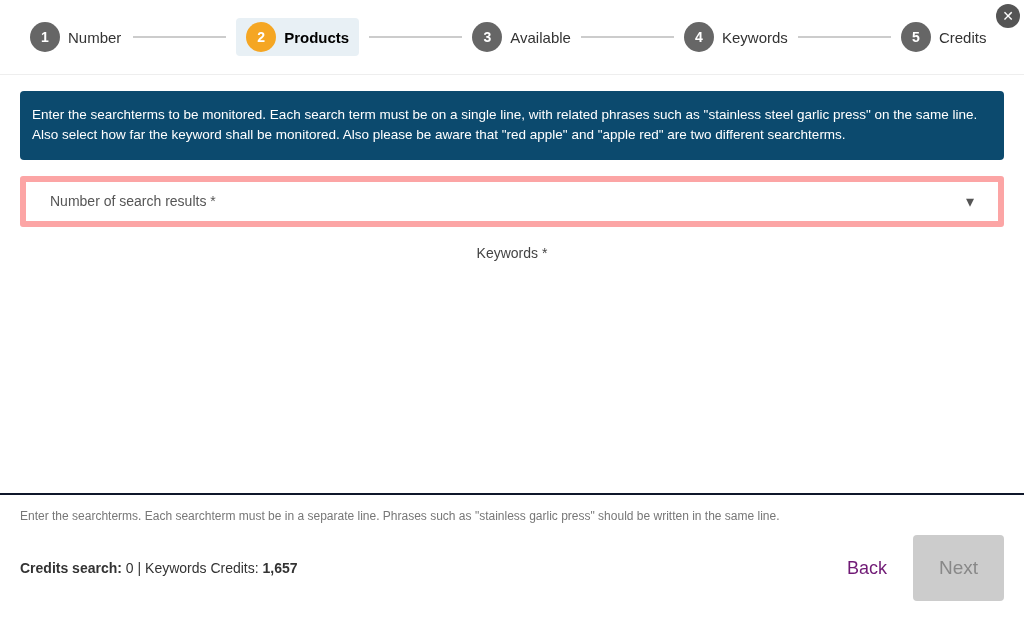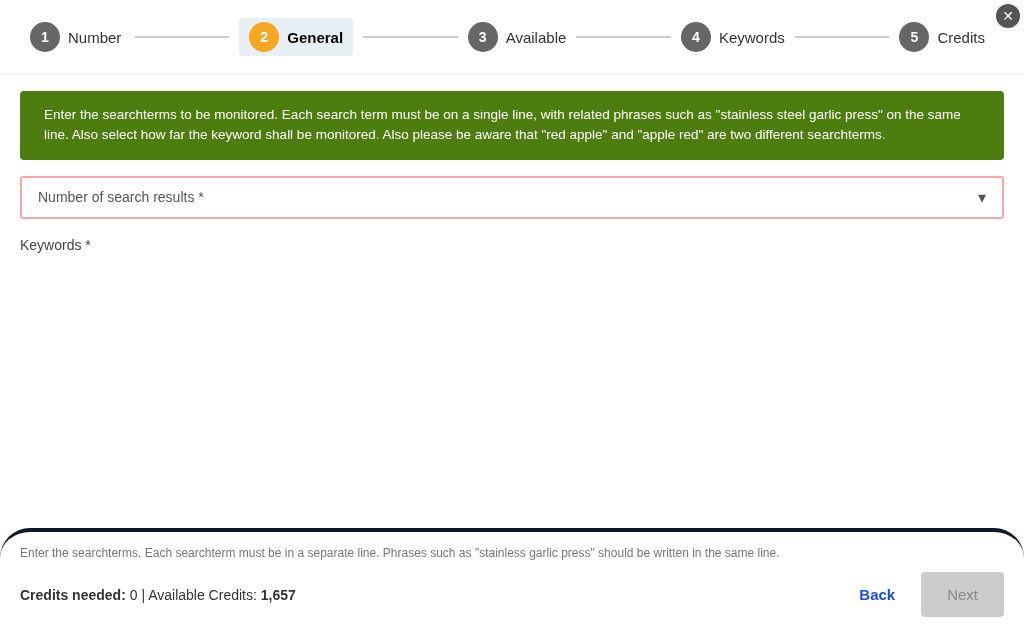--- a/index.html
+++ b/index.html
@@ -87,39 +87,39 @@
 
     .step-highlight {
       background: #e8f0f5;
       border-radius: 4px;
       padding: 4px 10px;
     }
 
     
     .info-banner {
       margin: 16px 20px;
-      background: #4d7c0f;
+      background: #0c4a6e;
       color: #fff;
       border-radius: 4px;
-      padding: 14px 24px;
+      padding: 14px 12px;
       font-size: 13.5px;
       line-height: 1.5;
     }
 
     
     .main-content {
       padding: 0 20px;
       margin-top: 16px;
     }
 
     
     .dropdown-field {
-      border: 2px solid #fca5a5;
+      border: 6px solid #fca5a5;
       border-radius: 3px;
-      padding: 10px 16px;
+      padding: 10px 24px;
       margin-bottom: 0;
       position: relative;
       cursor: pointer;
     }
 
     .dropdown-label {
       font-size: 14px;
       color: #555;
       display: flex;
       justify-content: space-between;
@@ -135,43 +135,43 @@
     .dropdown-arrow {
       font-size: 16px;
       color: #555;
     }
 
     
     .keywords-label {
       margin-top: 18px;
       font-size: 14px;
       color: #444;
+      text-align: center;
     }
 
     
     .keywords-area {
       width: 100%;
       height: 215px;
       border: none;
       outline: none;
       resize: none;
       font-size: 14px;
       color: #333;
       font-family: Arial, sans-serif;
     }
 
     
     .footer {
       position: absolute;
-      bottom: 0;
+      bottom: 16px;
       left: 0;
       right: 0;
-      border-top: 4px solid #0f172a;
+      border-top: 2px solid #0f172a;
       padding: 14px 20px;
-      border-radius: 30px;
     }
 
     .footer-hint {
       font-size: 12px;
       color: #777;
       margin-bottom: 12px;
     }
 
     .footer-bottom {
       display: flex;
@@ -190,35 +190,34 @@
 
     .footer-buttons {
       display: flex;
       gap: 10px;
       align-items: center;
     }
 
     .btn-back {
       background: transparent;
       border: none;
-      font-size: 15px;
-      color: #1d4ed8;
+      font-size: 18px;
+      color: #701a75;
       cursor: pointer;
       padding: 10px 16px;
-      font-weight: bold;
     }
 
     .btn-next {
       background: #ccc;
       border: none;
       border-radius: 4px;
-      font-size: 15px;
+      font-size: 19px;
       color: #888;
       cursor: pointer;
-      padding: 14px 26px;
+      padding: 22px 26px;
     }
   </style>
 </head>
 <body>
 
 <div class="close-btn">
   <span>✕</span>
 </div>
 
 <div class="stepper">
@@ -227,21 +226,21 @@
     <div class="step-circle inactive">1</div>
     <span class="step-label">Number</span>
   </div>
 
   <div class="step-connector"></div>
 
   <div class="step">
     <div class="step-highlight">
       <div style="display:flex;align-items:center;">
         <div class="step-circle active">2</div>
-        <span class="step-label active" style="margin-left:8px;">General</span>
+        <span class="step-label active" style="margin-left:8px;">Products</span>
       </div>
     </div>
   </div>
 
   <div class="step-connector"></div>
 
   <div class="step">
     <div class="step-circle inactive">3</div>
     <span class="step-label">Available</span>
   </div>
@@ -283,24 +282,24 @@
 
   
   <textarea class="keywords-area" placeholder="" style=""></textarea>
 
 </div>
 
 <div class="footer">
   <div class="footer-hint">Enter the searchterms. Each searchterm must be in a separate line. Phrases such as "stainless garlic press" should be written in the same line.</div>
   <div class="footer-bottom">
     <div class="credits-info">
-      <strong>Credits needed:</strong>
+      <strong>Credits search:</strong>
       <span>0</span>
       <span> | </span>
-      <span>Available Credits:</span>
+      <span>Keywords Credits:</span>
       <strong>1,657</strong>
     </div>
     <div class="footer-buttons">
       <button class="btn-back">Back</button>
       <button class="btn-next">Next</button>
     </div>
   </div>
 </div>
 
 </body></html>

